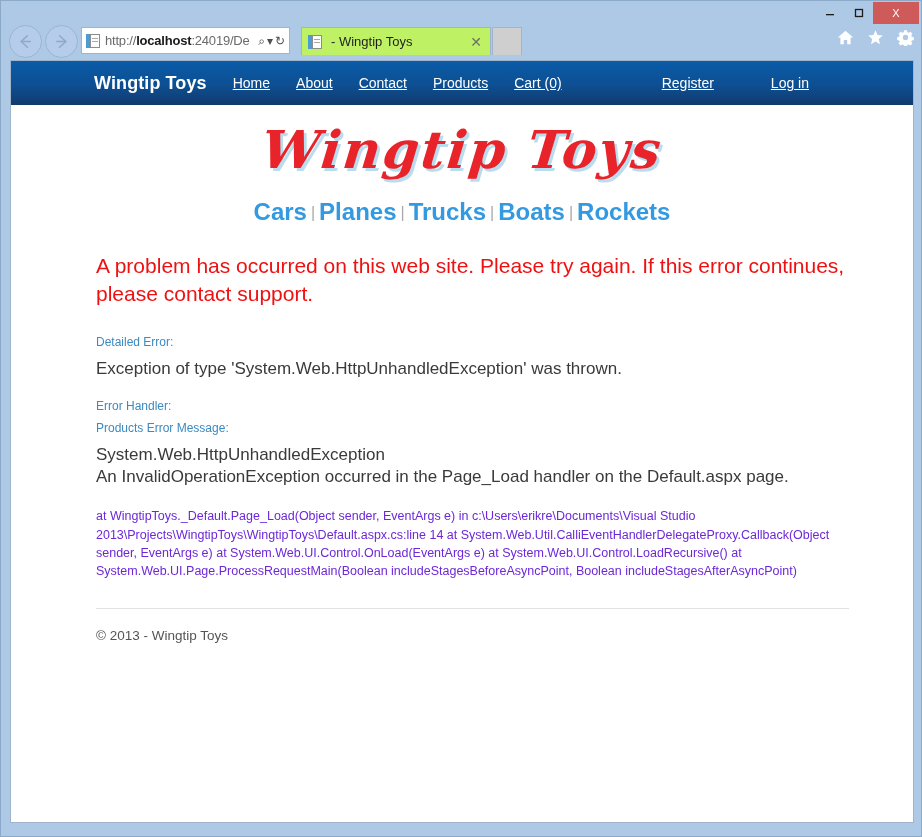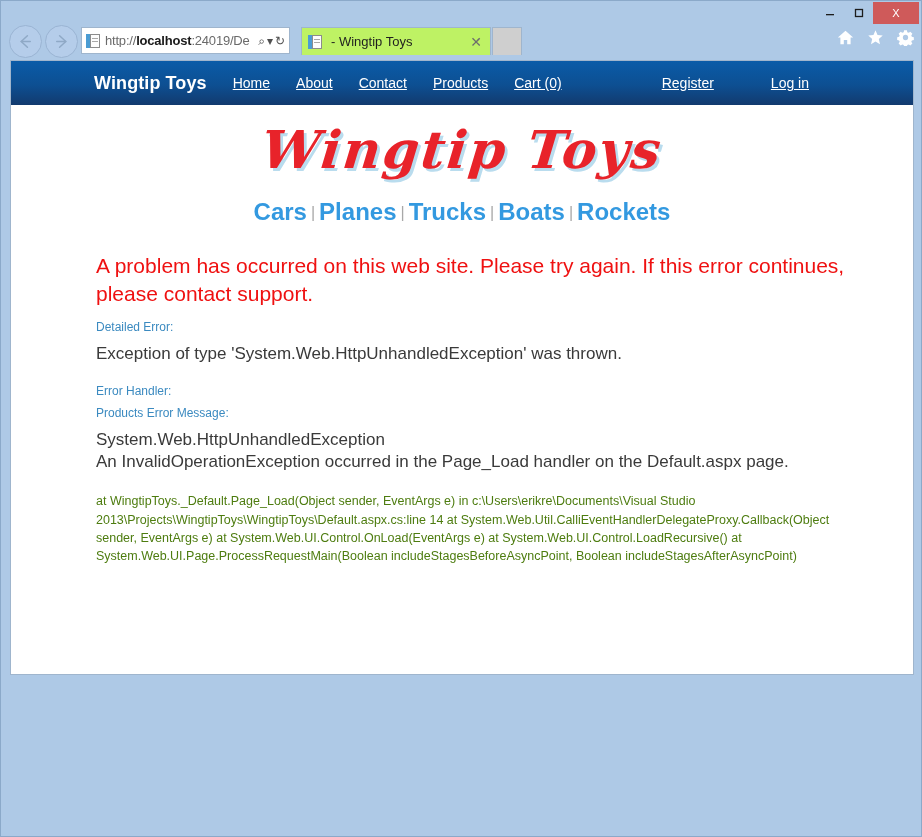--- a/index.html
+++ b/index.html
@@ -200,21 +200,21 @@
     border-bottom: none;
     box-sizing: border-box;
   }
 
   
   .viewport {
     position: absolute;
     left: 9px;
     top: 59px;
     width: 904px;
-    height: 615px;
+    height: 763px;
     background: #ffffff;
     border: 1px solid #9fb5cd;
     box-sizing: border-box;
     overflow: hidden;
   }
 
   
   .sitenav {
     height: 44px;
     background: linear-gradient(to bottom, #0a5ba8 0%, #0d4f92 55%, #123a6e 100%);
@@ -297,40 +297,40 @@
     color: #3b7ba8;
     font-size: 29px;
     font-weight: normal;
     margin: 0 0 14px 0;
     line-height: 1.1;
   }
   .err-msg {
     color: #ef1111;
     font-size: 21px;
     line-height: 1.32;
-    margin: 0 0 13px 0;
+    margin: 0 0 28px 0;
     max-width: 760px;
   }
   h2.sec-title {
     color: #3b8ac0;
     font-size: 12px;
     font-weight: normal;
     margin: 0 0 8px 0;
     line-height: 1.2;
   }
   .sec-body {
     color: #3a3a3a;
     font-size: 17px;
     margin: 0 0 18px 0;
     line-height: 1.35;
     max-width: 760px;
   }
   .sec-body.multiline { white-space: pre-line; }
   .stack {
-    color: #4d7c0f;
+    color: #6d28d9;
     font-size: 12.5px;
     line-height: 1.45;
     margin: 8px 0 1px 0;
     max-width: 762px;
     word-break: break-word;
   }
 
   .footer {
     margin: 28px 64px 0 85px;
     border-top: 1px solid #e2e2e2;
@@ -455,16 +455,19 @@
 
         <h2 class="sec-title">Error Handler:</h2>
 
         <h2 class="sec-title">Products Error Message:</h2>
         <p class="sec-body multiline">System.Web.HttpUnhandledException
 An InvalidOperationException occurred in the Page_Load handler on the Default.aspx page.</p>
 
         <p class="stack">at WingtipToys._Default.Page_Load(Object sender, EventArgs e) in c:\Users\erikre\Documents\Visual Studio 2013\Projects\WingtipToys\WingtipToys\Default.aspx.cs:line 14 at System.Web.Util.CalliEventHandlerDelegateProxy.Callback(Object sender, EventArgs e) at System.Web.UI.Control.OnLoad(EventArgs e) at System.Web.UI.Control.LoadRecursive() at System.Web.UI.Page.ProcessRequestMain(Boolean includeStagesBeforeAsyncPoint, Boolean includeStagesAfterAsyncPoint)</p>
       </div>
 
+      <div class="footer">
+        <div class="copyright">© 2013 - Wingtip Toys</div>
+      </div>
 
     </div>
   </div>
 </div>
 
 </body></html>

